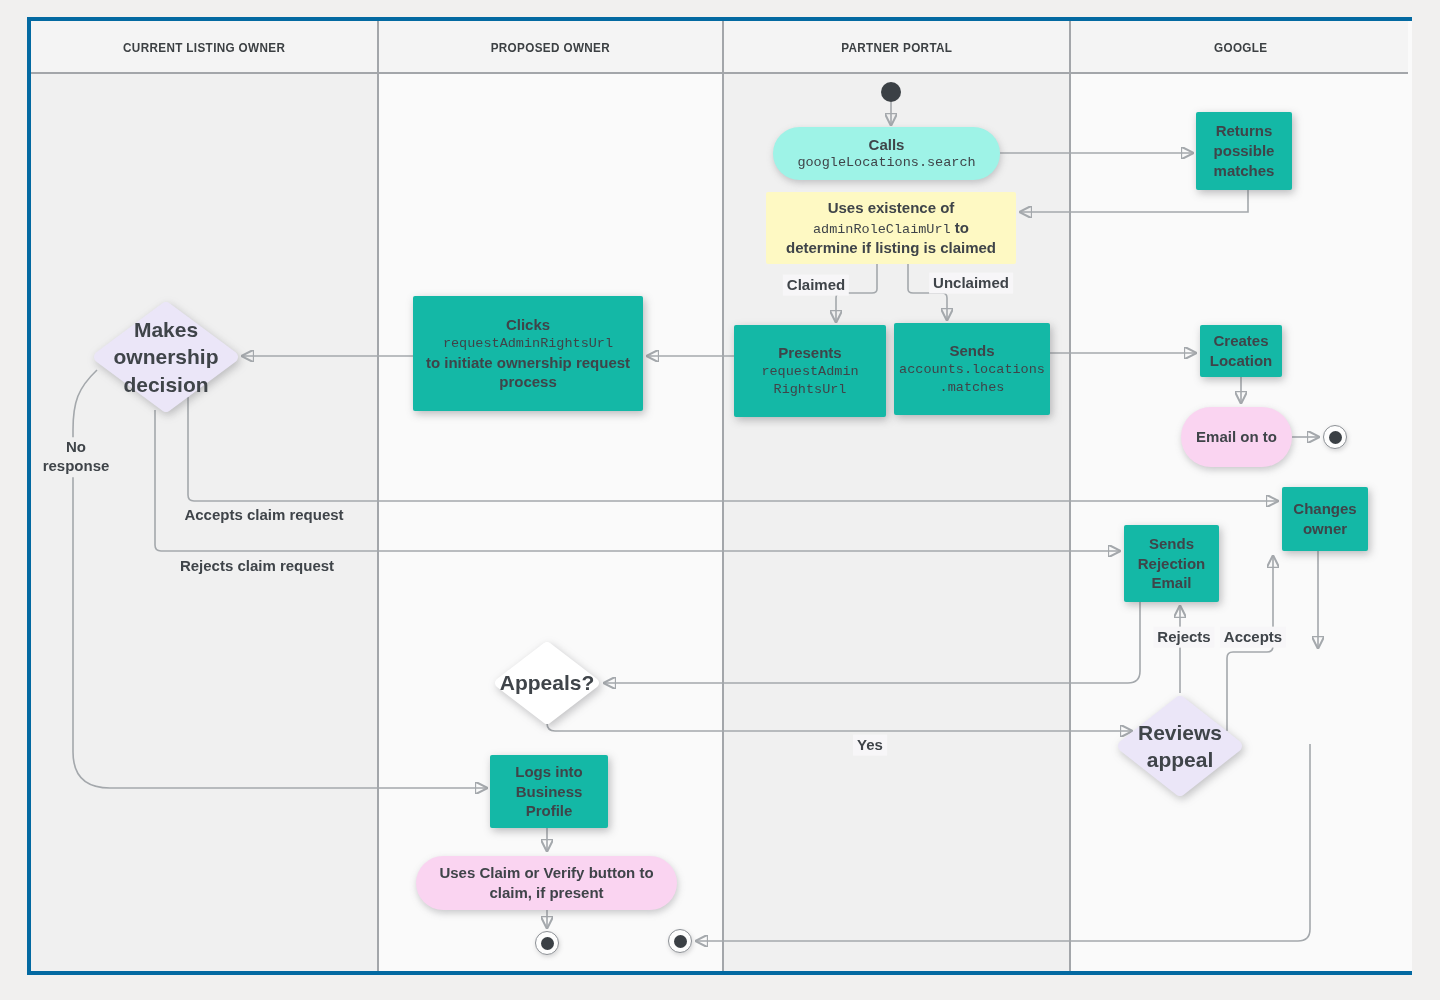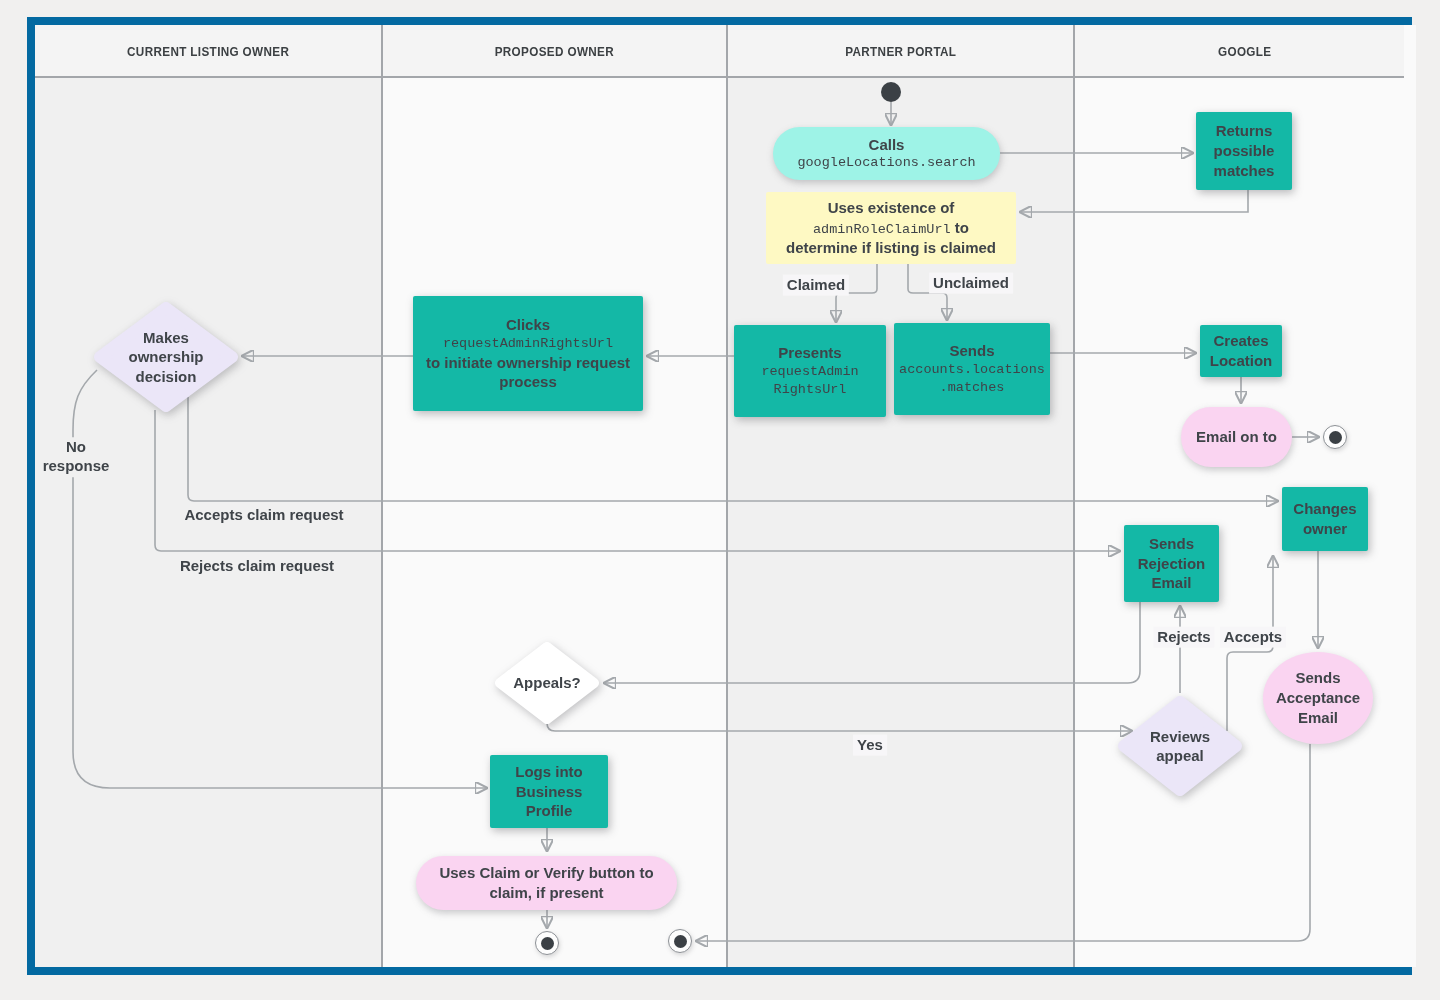--- a/index.html
+++ b/index.html
@@ -1,20 +1,20 @@
 <!DOCTYPE html>
 <html><head>
 <meta charset="utf-8">
 <style>
   html,body{margin:0;padding:0;background:#f1f0ef;}
   .canvas{position:relative;width:1440px;height:1000px;background:#f1f0ef;
           font-family:"Liberation Sans","DejaVu Sans",sans-serif;color:#3f4449;overflow:hidden;}
   
   .frame{position:absolute;left:27px;top:17px;width:1385px;height:958px;
-         border:8px solid #0369a1;box-sizing:border-box;}
+         border:4px solid #0369a1;box-sizing:border-box;}
   .lane{position:absolute;top:0;bottom:0;}
   .lane.gray{background:#f0f0f0;}
   .lane.white{background:#fafafa;}
   .lane-div{position:absolute;top:0;bottom:0;width:2px;background:#a3a6aa;}
   .header-row{position:absolute;left:0;right:0;top:0;height:53px;background:#f4f4f4;
               border-bottom:2px solid #a3a6aa;box-sizing:border-box;}
   .header-cell{position:absolute;top:0;height:53px;display:flex;align-items:center;justify-content:center;}
   .header-cell span{font-size:13px;font-weight:bold;letter-spacing:.4px;color:#3c4043;
                     transform:scaleX(.9);white-space:nowrap;}
   
@@ -40,21 +40,21 @@
   .code{font-family:"Liberation Mono","DejaVu Sans Mono",monospace;font-weight:normal;
         font-size:13.5px;display:block;}
   .b{display:block;}
   .inlineline{display:block;}
   .inlineline .code{display:inline;}
   .inlineline .b{display:inline;}
   
   .diamond{position:absolute;z-index:4;}
   .diamond svg{position:absolute;left:0;top:0;filter:drop-shadow(2px 3px 4px rgba(90,90,95,.35));}
   .dtext{position:absolute;left:0;top:0;right:0;bottom:0;display:flex;align-items:center;
-         justify-content:center;text-align:center;font-size:15px;font-weight:bold;line-height:1.3;}
+         justify-content:center;text-align:center;font-size:21px;font-weight:bold;line-height:1.3;}
   
   .startnode{position:absolute;z-index:4;width:20px;height:20px;border-radius:50%;background:#3b4045;}
   .endnode{position:absolute;z-index:4;width:24px;height:24px;border-radius:50%;background:#fdfdfd;
            border:1.5px solid #8d9196;box-sizing:border-box;display:flex;align-items:center;justify-content:center;
            box-shadow:1px 2px 4px rgba(110,110,115,.25);}
   .endnode .inner{width:13px;height:13px;border-radius:50%;background:#3b4045;}
 </style>
 </head>
 <body>
 
@@ -177,23 +177,20 @@
     </div>
 
   <div class="node box" style="left:1282px;top:487px;width:86px;height:64px;padding:2px">
     <span>Changes owner</span>
   </div>
 
   <div class="node box" style="left:1124px;top:525px;width:95px;height:77px;padding:2px">
     <span>Sends Rejection Email</span>
   </div>
 
-  <div class="node ellipse" style="left:1263px;top:652px;width:110px;height:92px;padding:4px">
-    <span>Sends Acceptance Email</span>
-  </div>
 
   <div class="diamond" style="left:494px;top:641px;width:106px;height:84px">
     <svg width="106" height="84" viewBox="0 0 106 84">
       <polygon points="53,6 100,42 53,78 6,42" fill="#ffffff" stroke="#ffffff" stroke-width="10" stroke-linejoin="round"></polygon>
     </svg>
     <span class="dtext">Appeals?</span>
   </div>
 
   <div class="diamond" style="left:1117px;top:695px;width:126px;height:102px">
     <svg width="126" height="102" viewBox="0 0 126 102">

